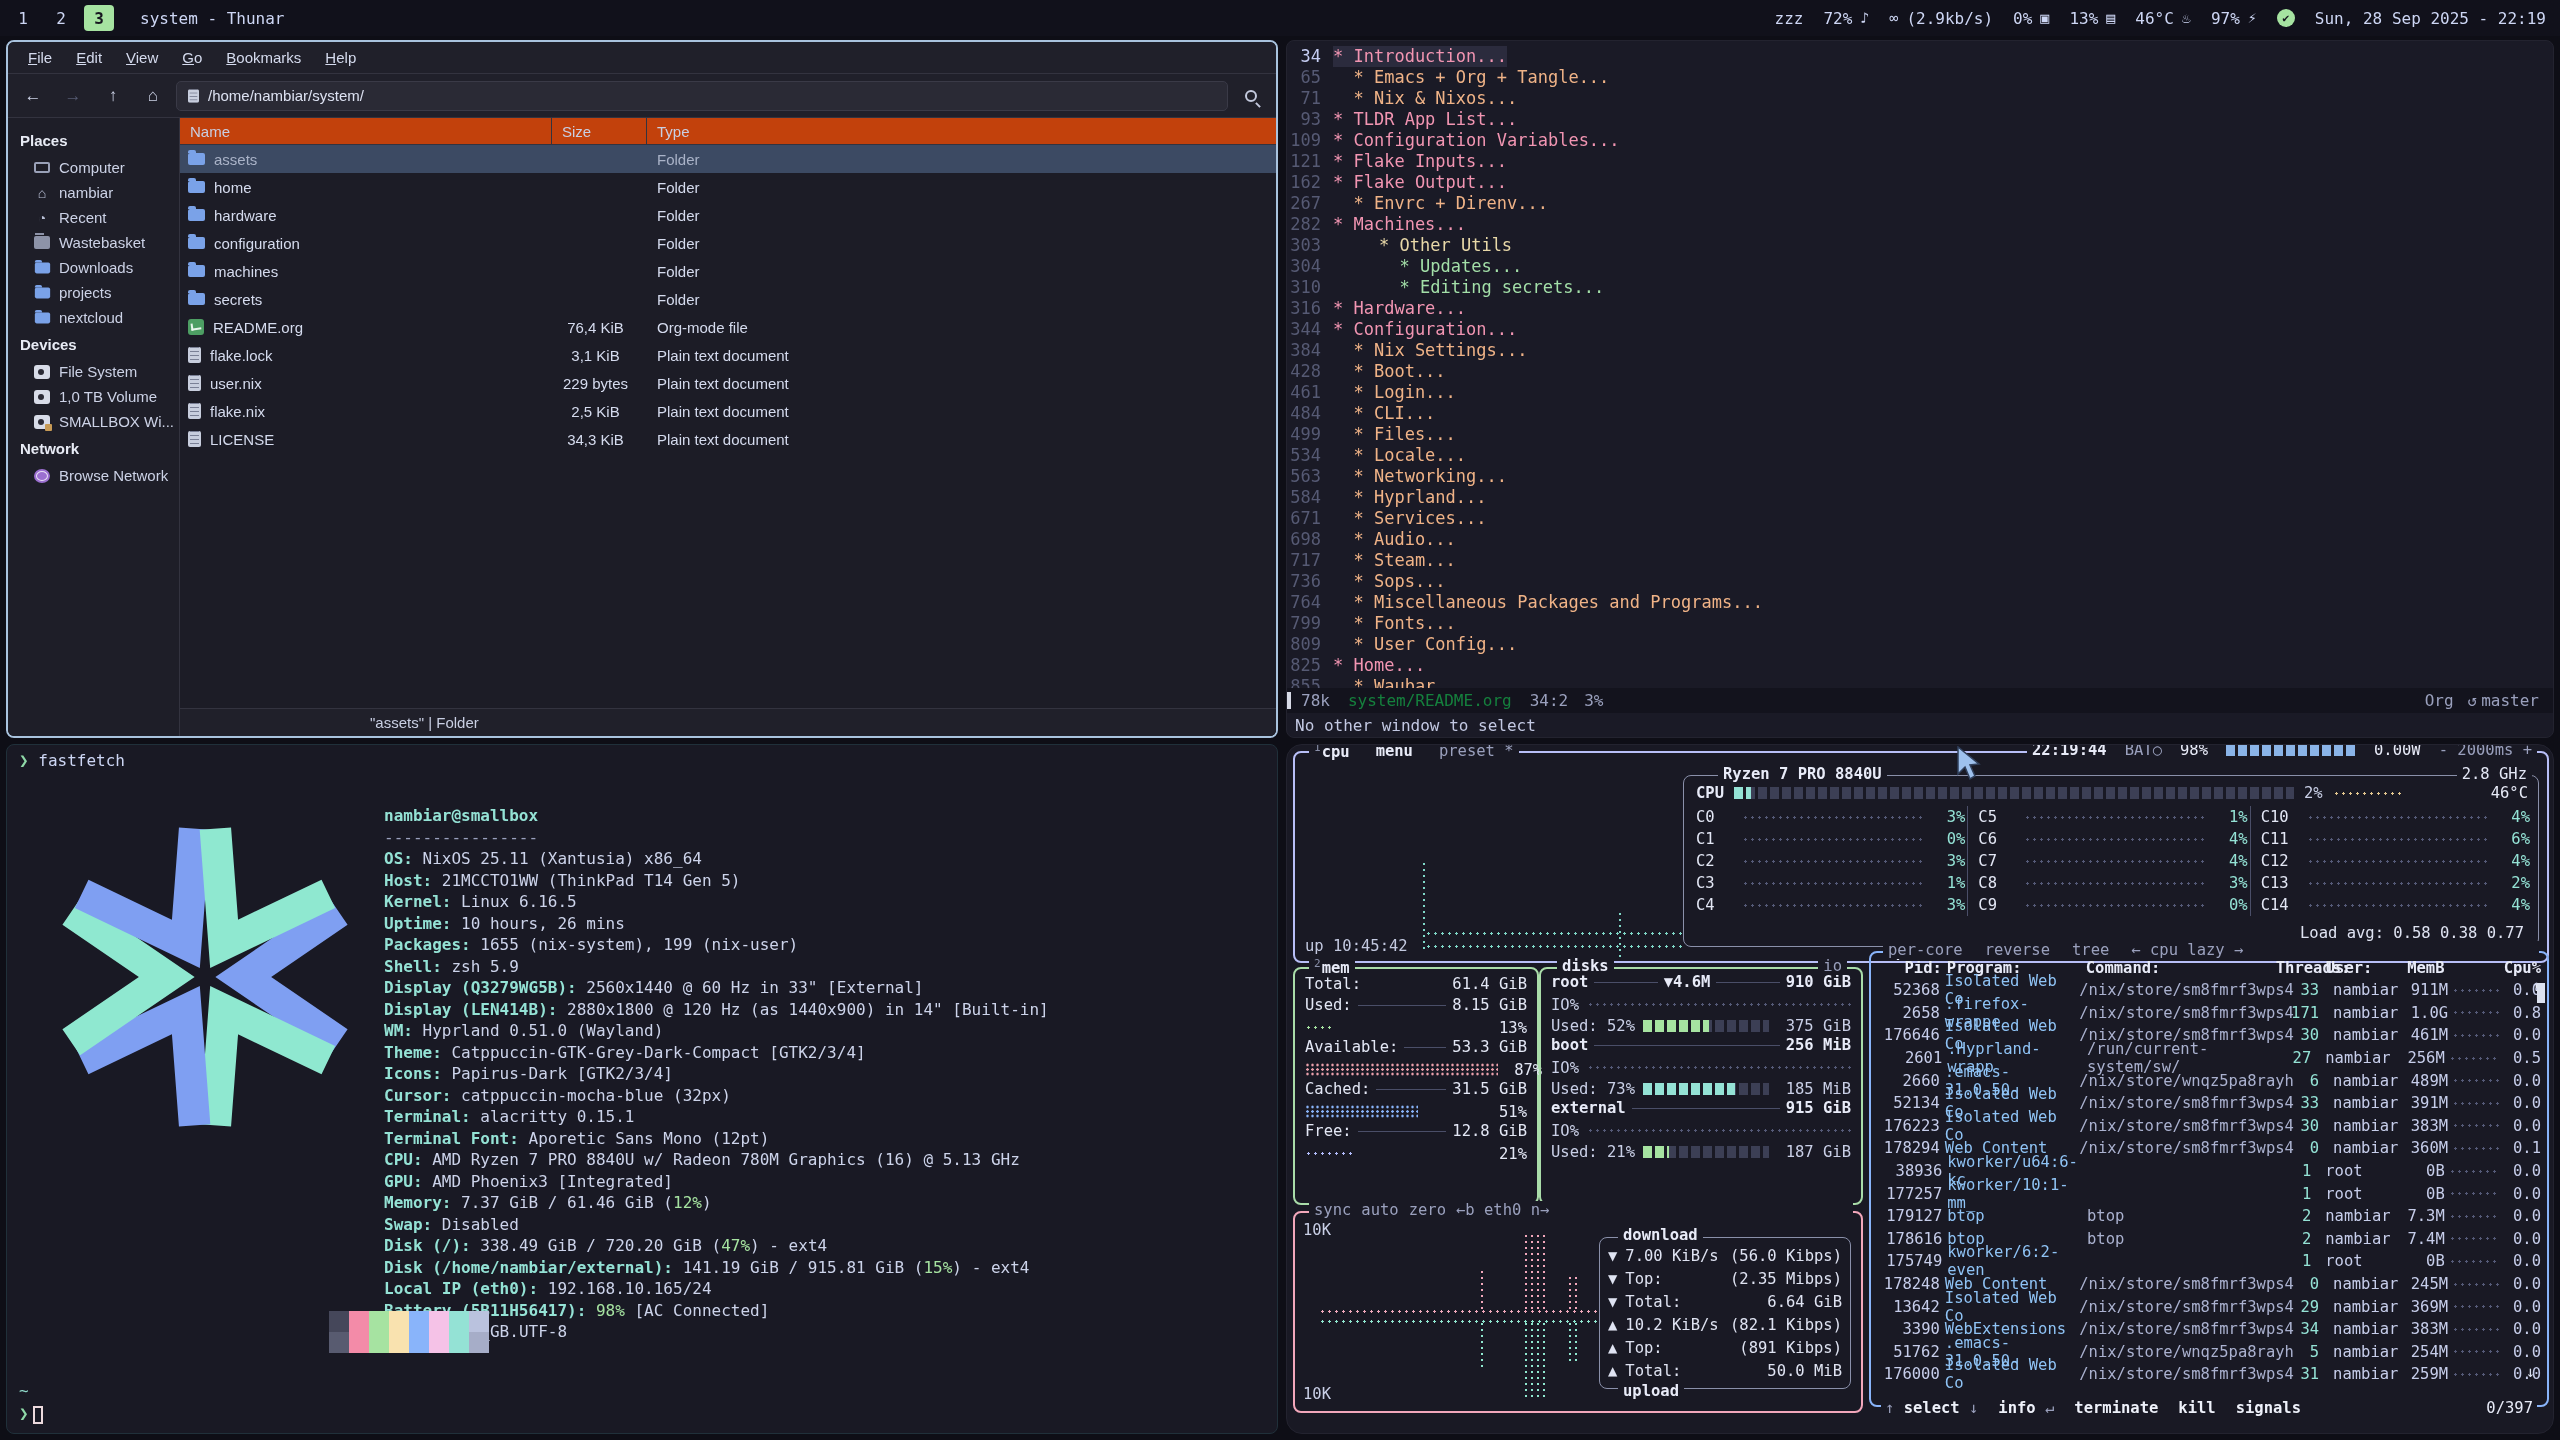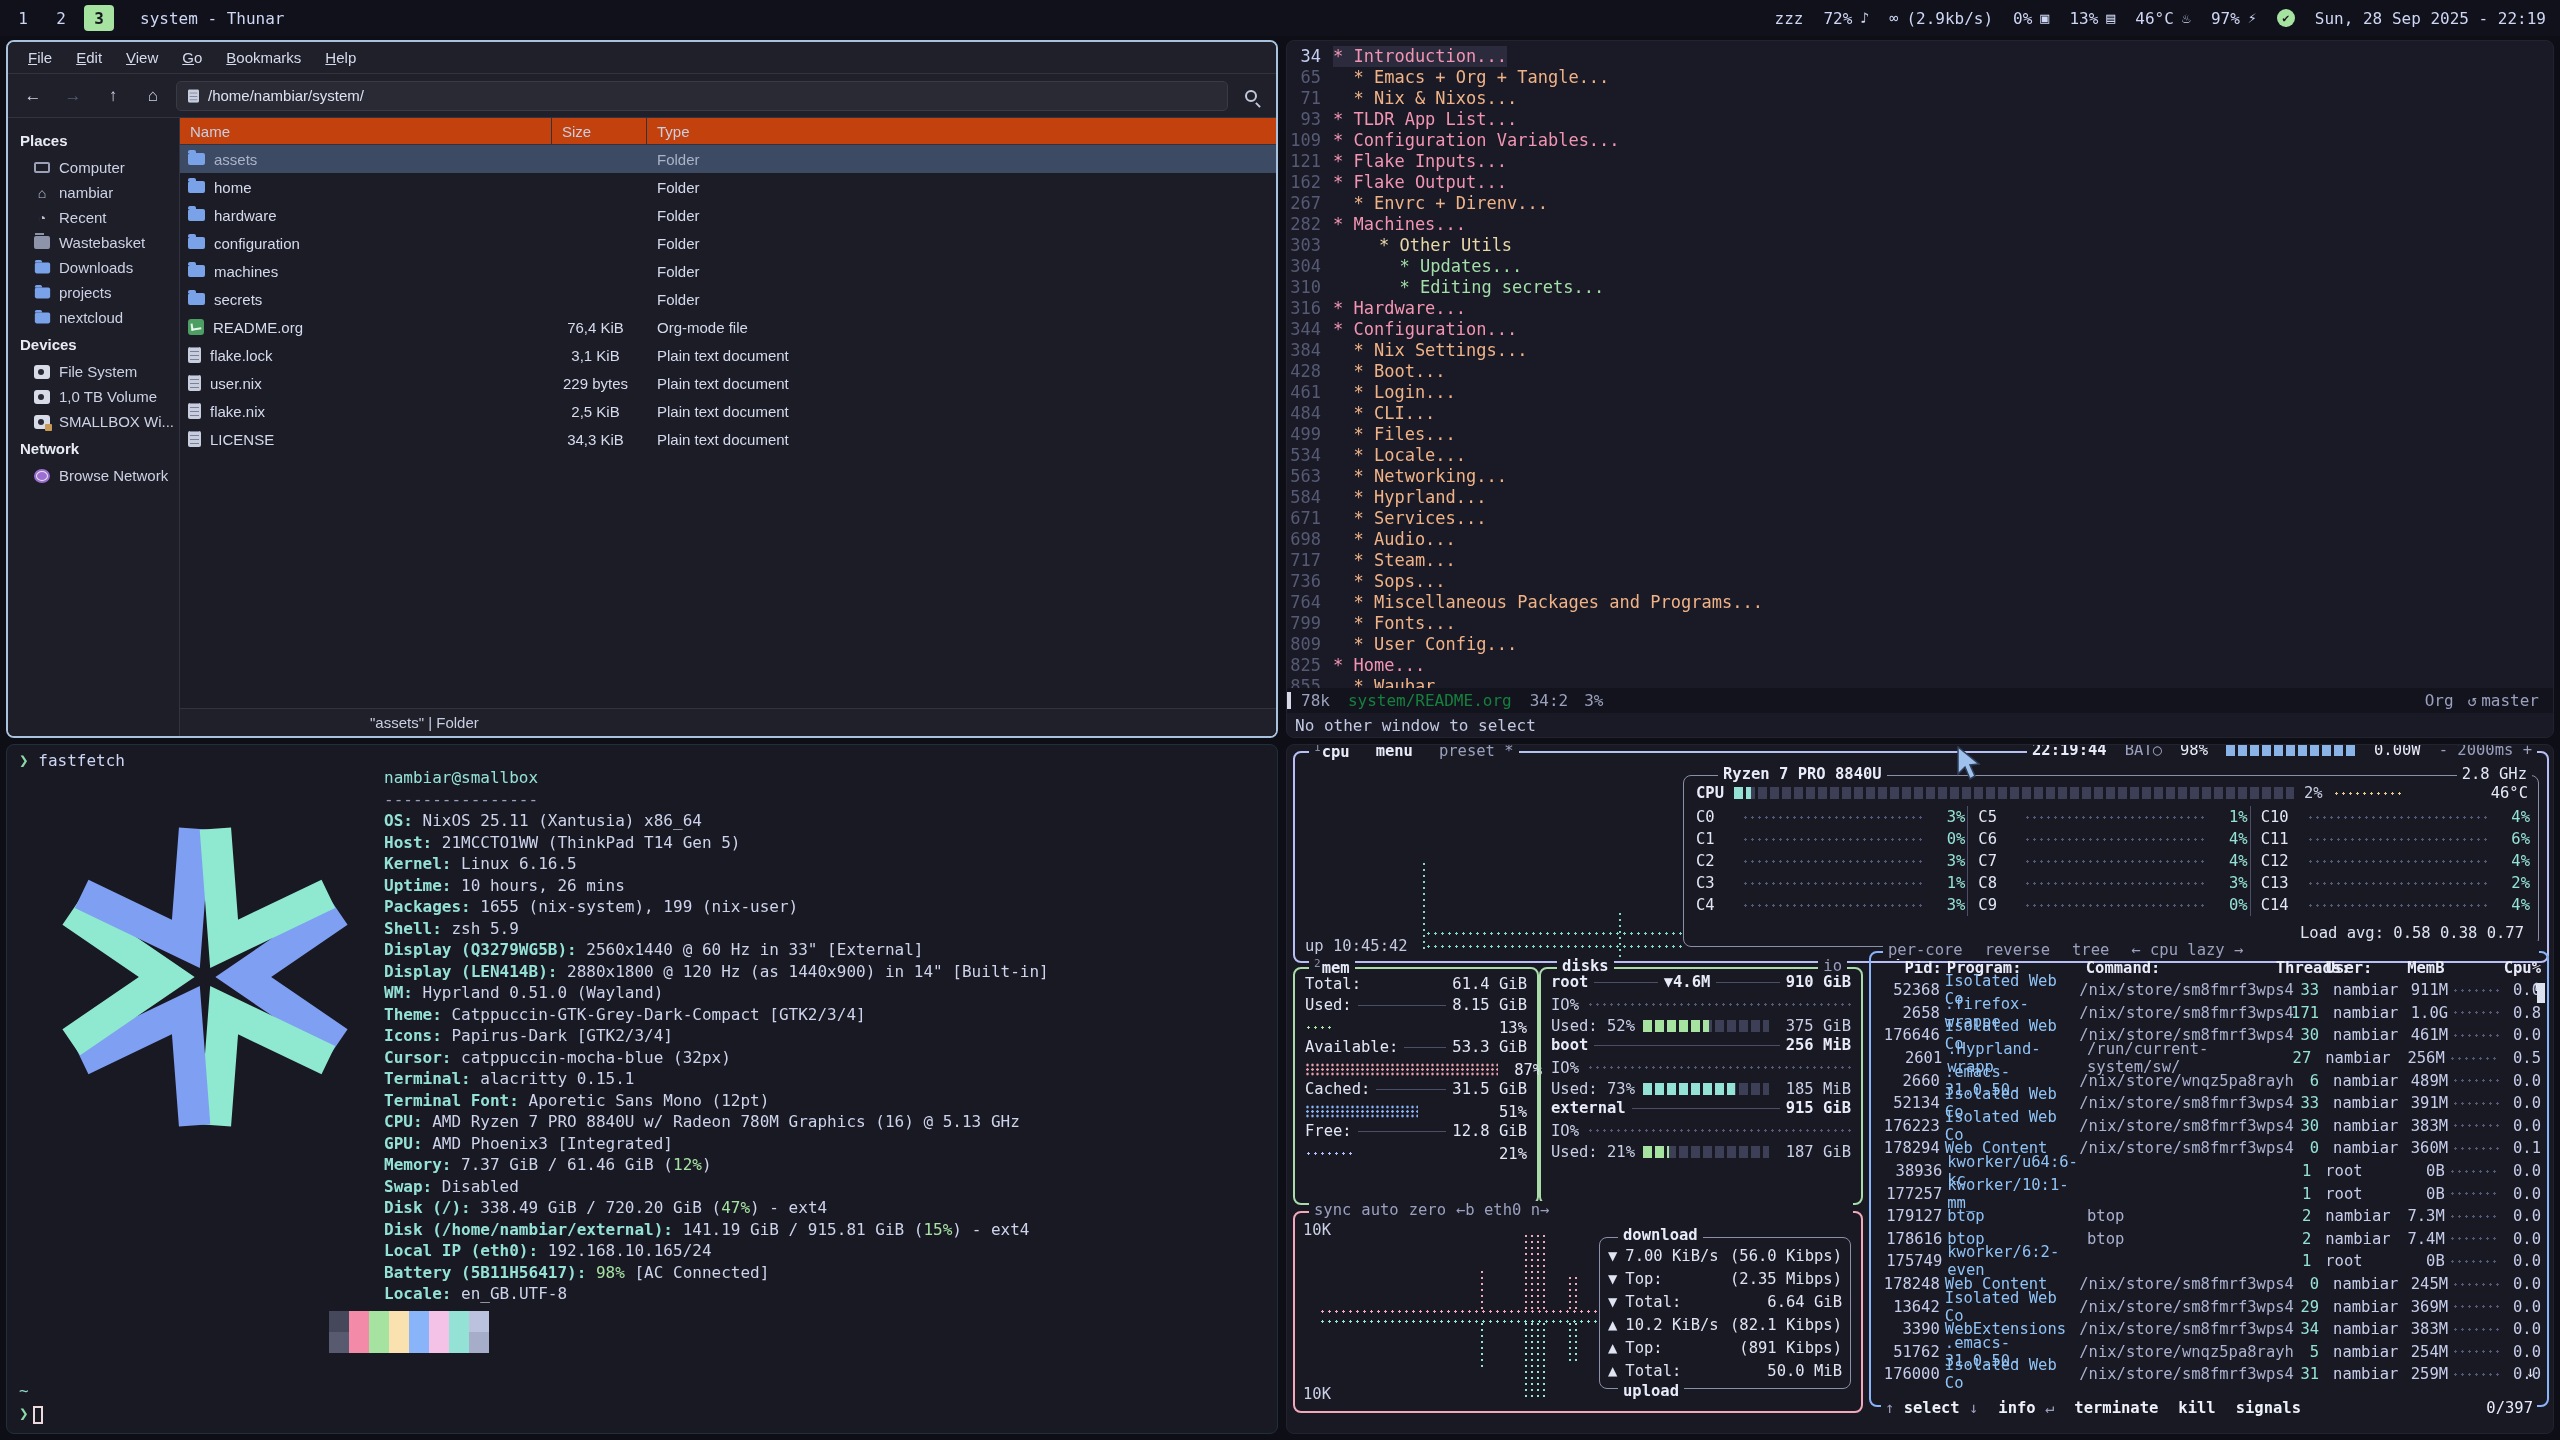--- a/index.html
+++ b/index.html
@@ -102,33 +102,33 @@
   #emodeline .accent{width:4px;height:17px;background:#d7dae6;margin-right:10px;}
   #emodeline .mfile{color:#15803d;margin:0 18px;}
   #emodeline .right{margin-left:auto;display:flex;gap:14px;padding-right:14px;align-items:center;}
   #echo{height:24px;display:flex;align-items:center;padding-left:8px;color:#c3c9e3;font-size:16px;}
   
   #term{font-size:16px;}
   .prompt-line{position:absolute;left:12px;top:6px;}
   .pchar{color:#8fd9a8;font-weight:bold;}
   #nixlogo{position:absolute;left:28px;top:32px;}
   #ffinfo{position:absolute;left:377px;top:22px;line-height:21.5px;white-space:pre;}
-  .fftitle{color:var(--teal);font-weight:normal;}
+  .fftitle{color:var(--teal);font-weight:bold;margin-top:38px;}
   .ffdash{color:#9aa0bd;}
   .fflabel{color:var(--teal);font-weight:bold;}
   .c-fg{color:#ccd3ea;}
   .c-grn{color:var(--green);margin-top:34px;}
   #palette{position:absolute;left:322px;top:566px;display:grid;
     grid-template-columns:repeat(8,20px);grid-auto-rows:21px;}
   #tail{position:absolute;left:12px;top:634px;line-height:23px;}
   .tilde{color:#8fd9c9;}
   .cursor{display:inline-block;width:10px;height:18px;border:2px solid #ecd9dd;
     vertical-align:middle;margin-left:4px;}
   
-  #btop{font-size:15.5px;}
+  #btop{font-size:15.5px;border-radius:16px;}
   .bbox{position:absolute;border:2px solid var(--bc);border-radius:8px;}
   .btag{position:absolute;top:-12px;background:var(--win);padding:0 5px;color:var(--dim);
     white-space:nowrap;display:flex;align-items:center;}
   .btag b{color:#e8ebf8;}
   .btag sup{color:#8a90aa;font-size:11px;margin-right:1px;}
   .btag-b{top:auto;bottom:-12px;}
   .meter{position:relative;height:12px;background:repeating-linear-gradient(90deg,#3c3f55 0 9px,transparent 9px 12px);}
   .meter .fillbar{position:absolute;left:0;top:0;bottom:0;
     background:repeating-linear-gradient(90deg,var(--mc) 0 9px,transparent 9px 12px);}
   .dots{height:8px;background-image:radial-gradient(circle,var(--dc,#555a78) 1.2px,transparent 1.4px);

